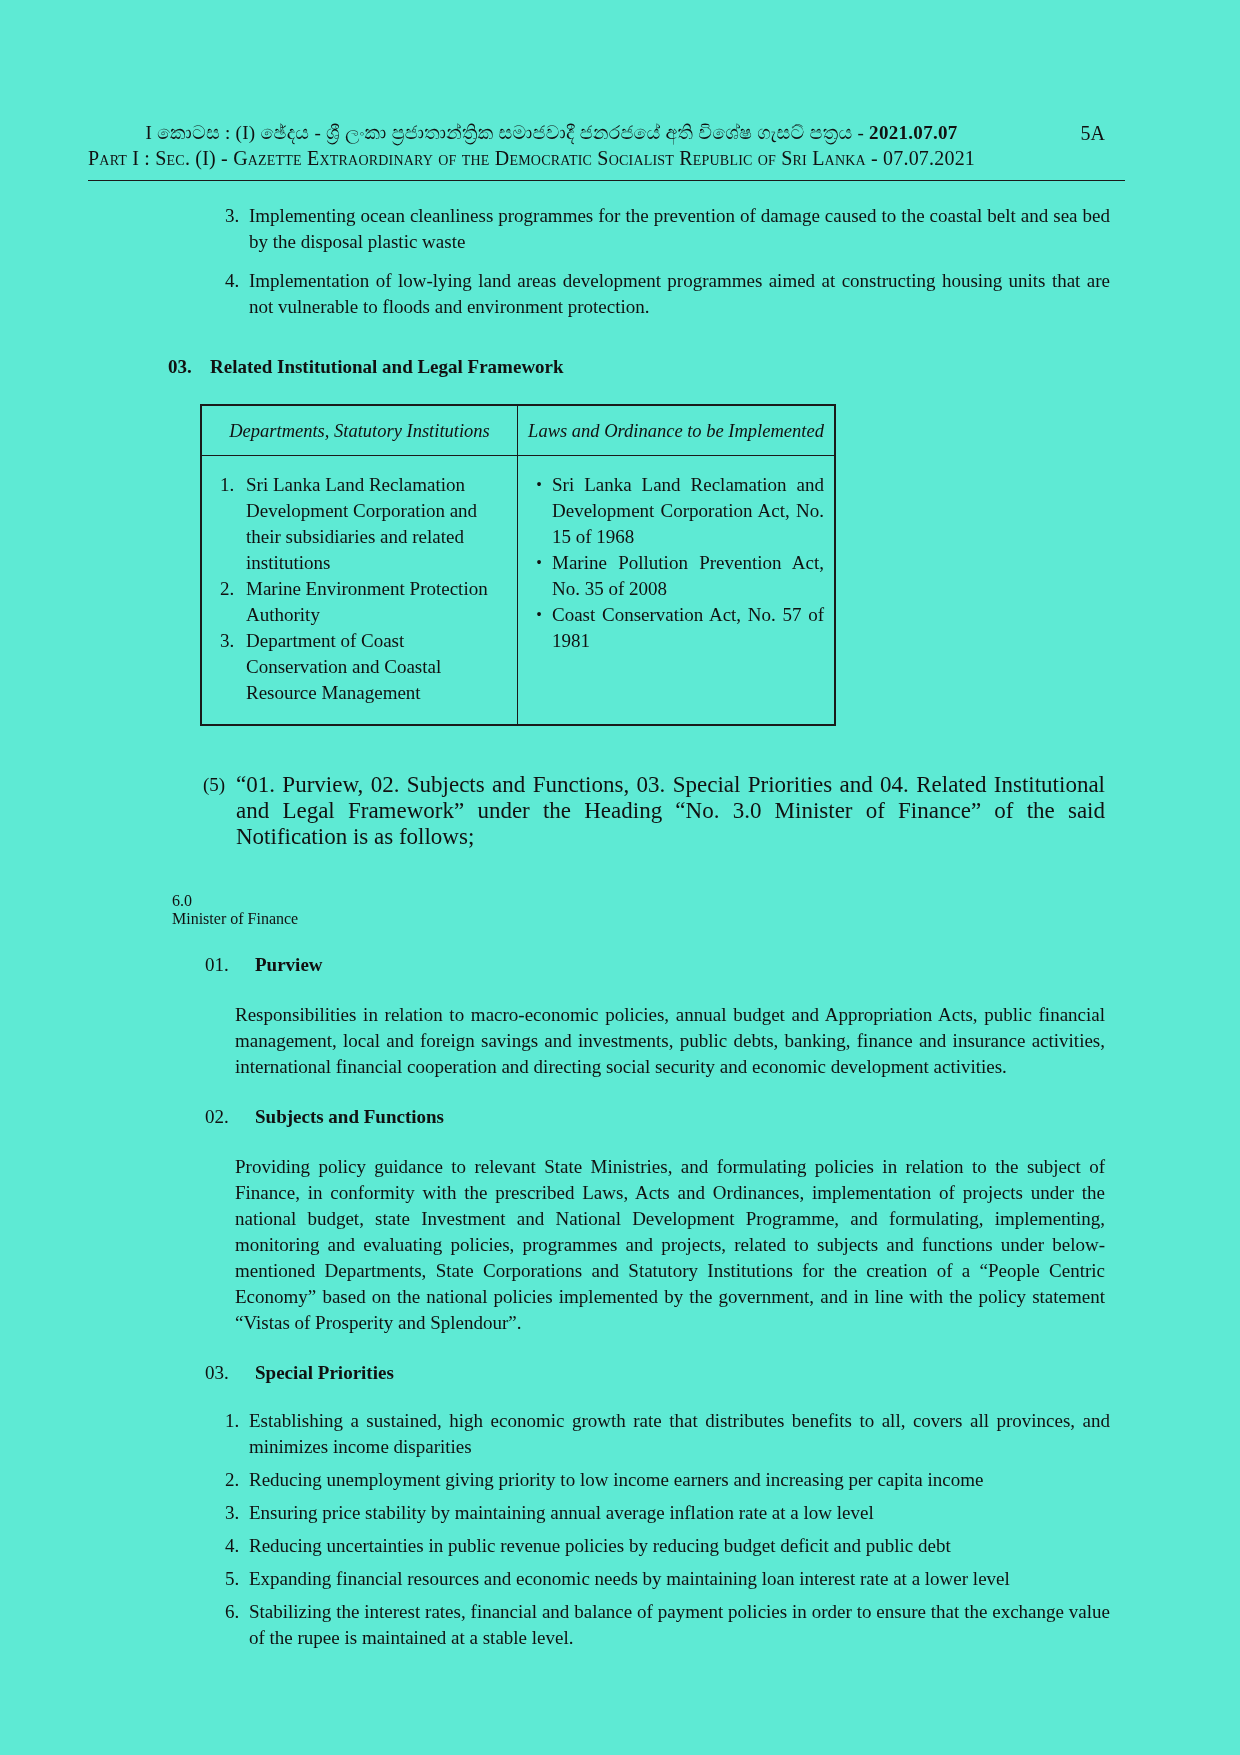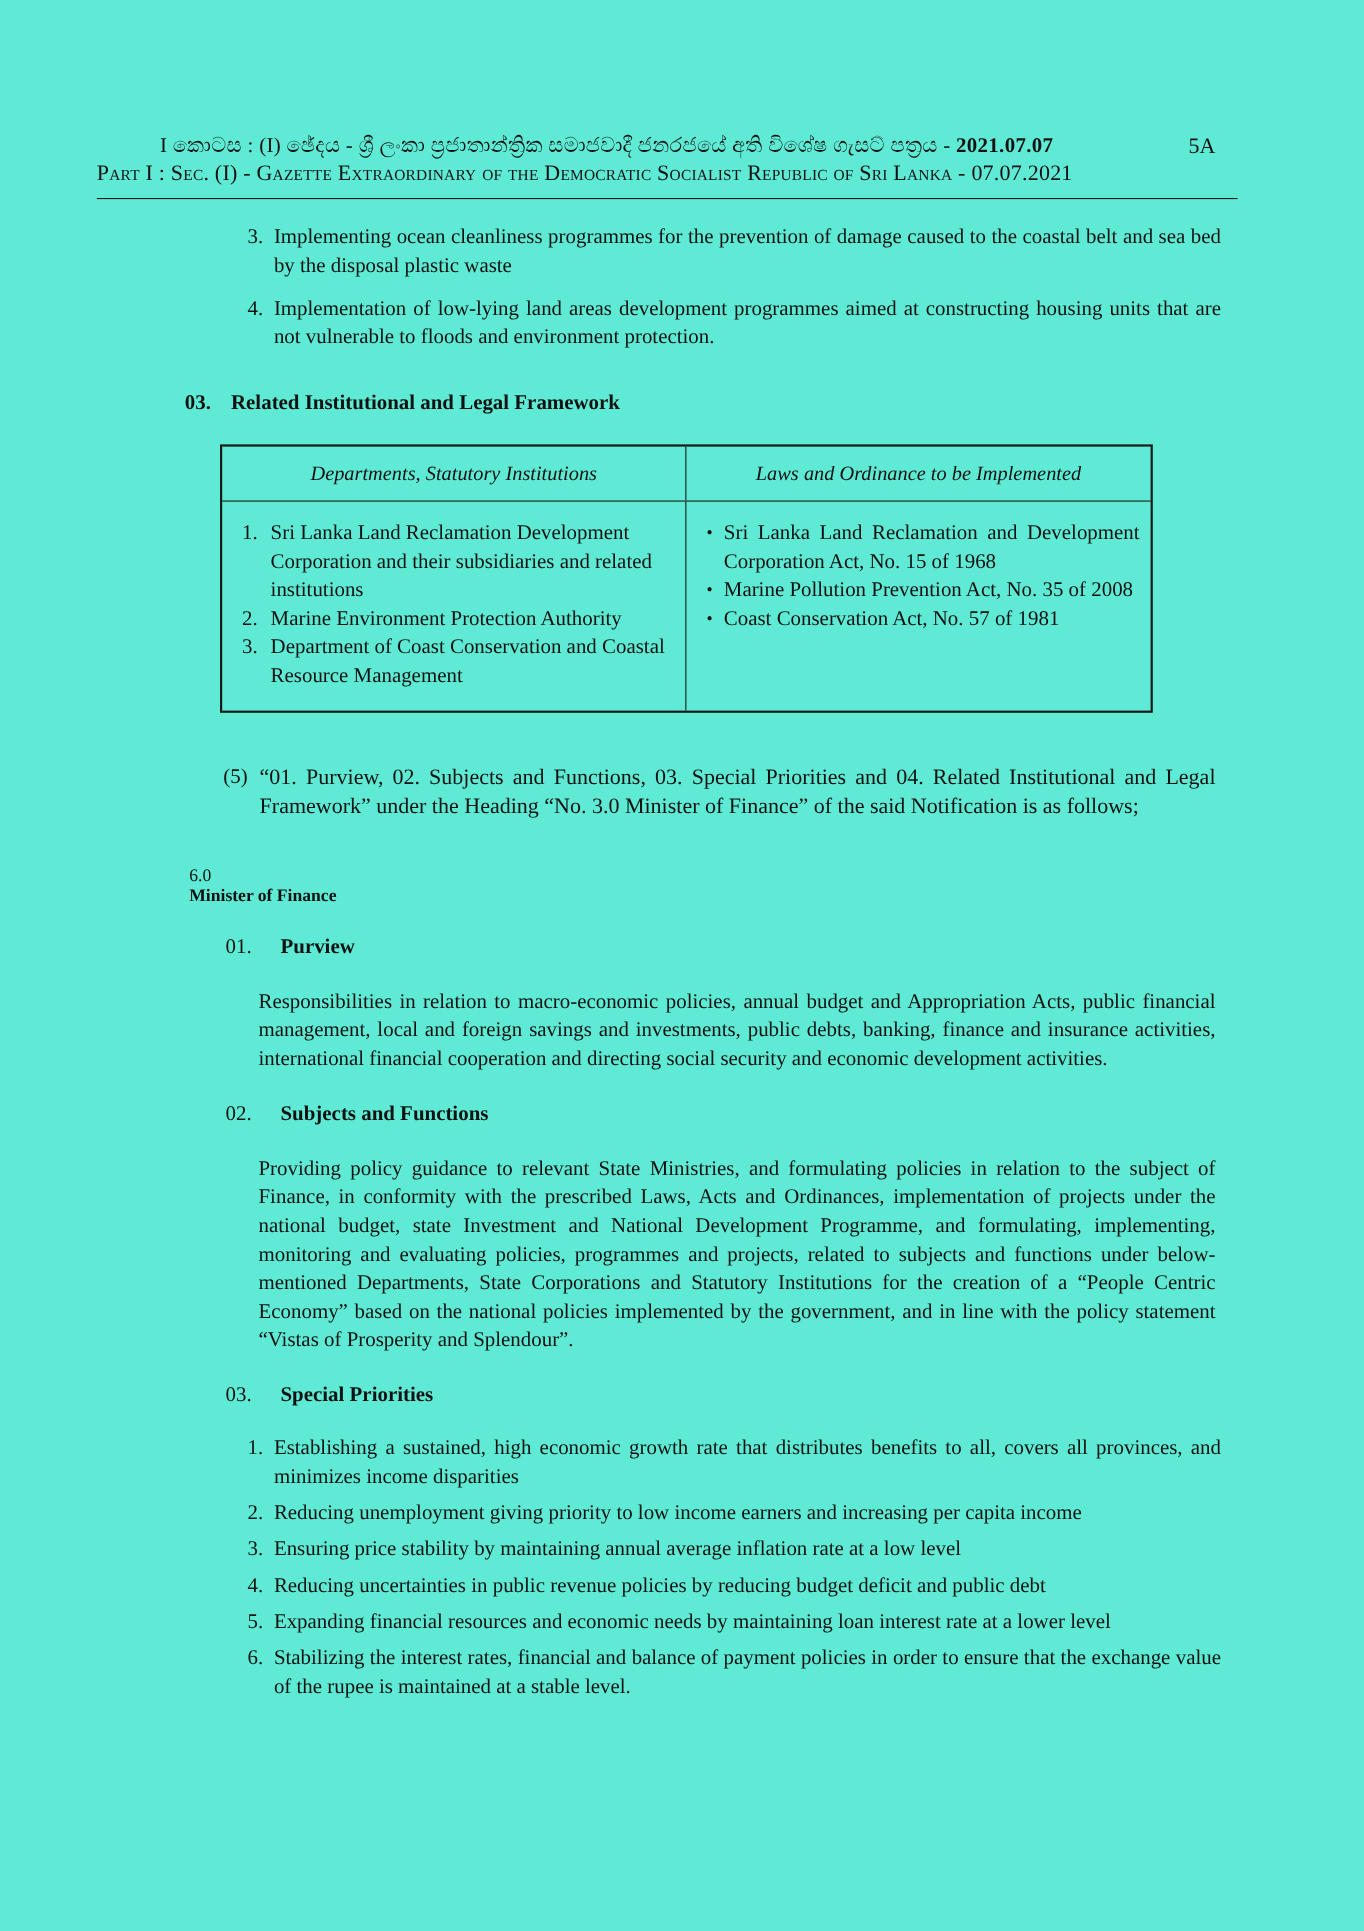--- a/index.html
+++ b/index.html
@@ -56,21 +56,21 @@
     margin: 36px 130px 0 168px;
     font-size: 19px;
     font-weight: bold;
     display: flex;
   }
   .sec-heading .num { width: 42px; flex: none; }
 
   
   .fw-table {
     margin: 26px 0 0 200px;
-    width: 848px;
+    width: 636px;
     border: 2px solid #1a1a1a;
   }
   .t-row { display: flex; }
   .t-head { border-bottom: 1.6px solid #1a1a1a; }
   .t-cell { width: 50%; }
   .t-cell.left { border-right: 1.6px solid #1a1a1a; }
   .t-head .t-cell {
     font-style: italic;
     font-size: 18.5px;
     text-align: center;
@@ -85,31 +85,31 @@
   .cell-item .bullet { flex: none; width: 26px; font-size: 16px; line-height: 26px; text-align: center; }
   .cell-item .txt { flex: 1; font-size: 19px; line-height: 26px; }
   .t-body .right .txt { text-align: justify; }
 
   
   .clause {
     margin: 46px 135px 0 203px;
     display: flex;
   }
   .clause .marker { flex: none; width: 33px; font-size: 19px; line-height: 26px; }
-  .clause .txt { flex: 1; font-size: 20px; line-height: 26px; text-align: justify; }
+  .clause .txt { flex: 1; font-size: 23px; line-height: 26px; text-align: justify; }
 
   
   .minister-heading {
     margin: 42px 0 0 172px;
     font-size: 16px;
     display: flex;
     flex-direction: column;
   }
   .minister-heading .num { width: 34px; flex: none; }
-  .minister-heading .title { font-weight: bold; }
+  .minister-heading .title { font-weight: normal; }
 
   .sub-heading {
     margin: 26px 0 0 205px;
     font-size: 19px;
     display: flex;
   }
   .sub-heading .num { width: 30px; flex: none; }
   .sub-heading .title { font-weight: bold; margin-left: 20px; }
 
   .body-para {

